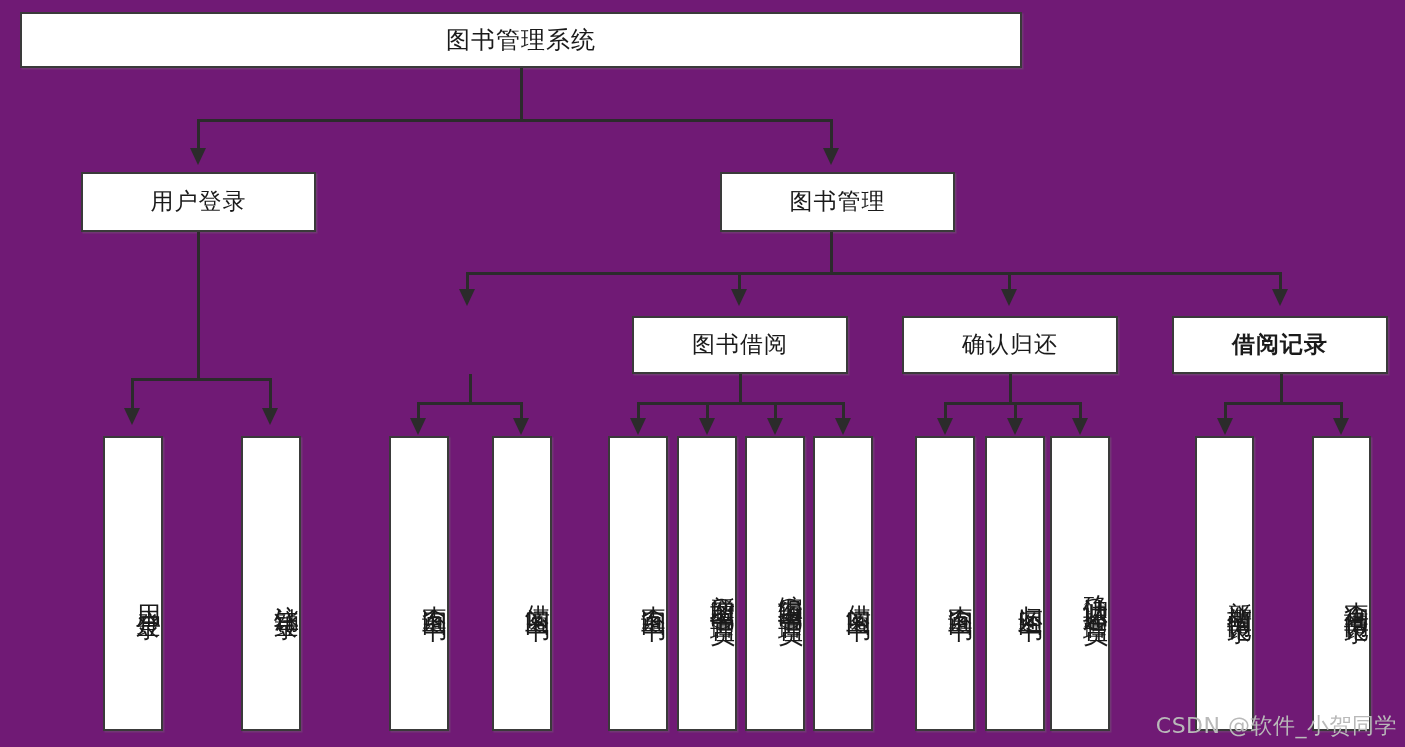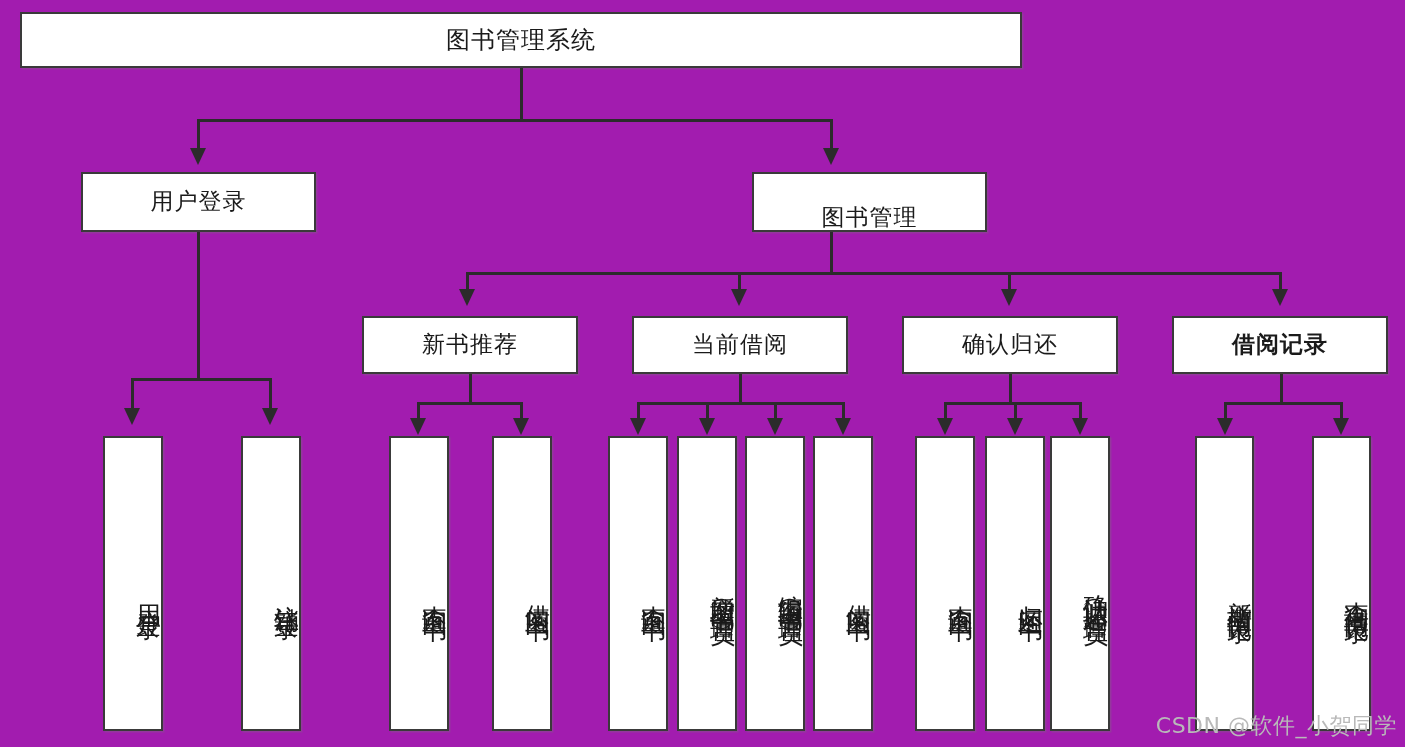--- a/index.html
+++ b/index.html
@@ -4,21 +4,21 @@
 <style>
   html, body {
     margin: 0;
     padding: 0;
     background: #ffffff;
   }
   #canvas {
     position: relative;
     width: 1405px;
     height: 747px;
-    background: #a21caf;
+    background: #701a75;
     font-family: "DejaVu Sans", "Liberation Sans", sans-serif;
     overflow: hidden;
   }
   
   .node {
     position: absolute;
     box-sizing: border-box;
     background: #ffffff;
     border: 2.5px solid #3a3a3a;
     display: flex;
@@ -91,21 +91,21 @@
   <div class="ln hz" style="left:198px; top:119px; width:634px;"></div>
 
   <div class="ln vt" style="left:197px; top:119px; height:32px;"></div>
   <div class="arrow" style="left:190px; top:148px;"></div>
   <div class="ln vt" style="left:830px; top:119px; height:32px;"></div>
   <div class="arrow" style="left:823px; top:148px;"></div>
 
   <div class="node h" style="left:81px; top:172px; width:235px; height:60px;">
     <span>用户登录</span>
   </div>
-  <div class="node h" style="left:752px; top:172px; width:235px; height:60px;align-items:flex-end;">
+  <div class="node h" style="left:720px; top:172px; width:235px; height:60px;">
     <span>图书管理</span>
   </div>
 
   <div class="ln vt" style="left:197px; top:232px; height:148px;"></div>
   <div class="ln hz" style="left:132px; top:378px; width:139px;"></div>
   <div class="ln vt" style="left:131px; top:378px; height:32px;"></div>
   <div class="arrow" style="left:124px; top:408px;"></div>
   <div class="ln vt" style="left:269px; top:378px; height:32px;"></div>
   <div class="arrow" style="left:262px; top:408px;"></div>
 
@@ -120,25 +120,22 @@
   <div class="ln hz" style="left:467px; top:272px; width:815px;"></div>
   <div class="ln vt" style="left:466px; top:272px; height:30px;"></div>
   <div class="arrow" style="left:459px; top:289px;"></div>
   <div class="ln vt" style="left:738px; top:272px; height:30px;"></div>
   <div class="arrow" style="left:731px; top:289px;"></div>
   <div class="ln vt" style="left:1008px; top:272px; height:30px;"></div>
   <div class="arrow" style="left:1001px; top:289px;"></div>
   <div class="ln vt" style="left:1279px; top:272px; height:30px;"></div>
   <div class="arrow" style="left:1272px; top:289px;"></div>
 
-  <div class="node h" style="left:362px; top:316px; width:216px; height:58px;">
-    <span>新书推荐</span>
-  </div>
   <div class="node h" style="left:632px; top:316px; width:216px; height:58px;">
-    <span>当前借阅</span>
+    <span>图书借阅</span>
   </div>
   <div class="node h" style="left:902px; top:316px; width:216px; height:58px;">
     <span>确认归还</span>
   </div>
   <div class="node h" style="left:1172px; top:316px; width:216px; height:58px;font-weight:bold;">
     <span>借阅记录</span>
   </div>
 
   <div class="ln vt" style="left:469px; top:374px; height:30px;"></div>
   <div class="ln hz" style="left:418px; top:402px; width:104px;"></div>

